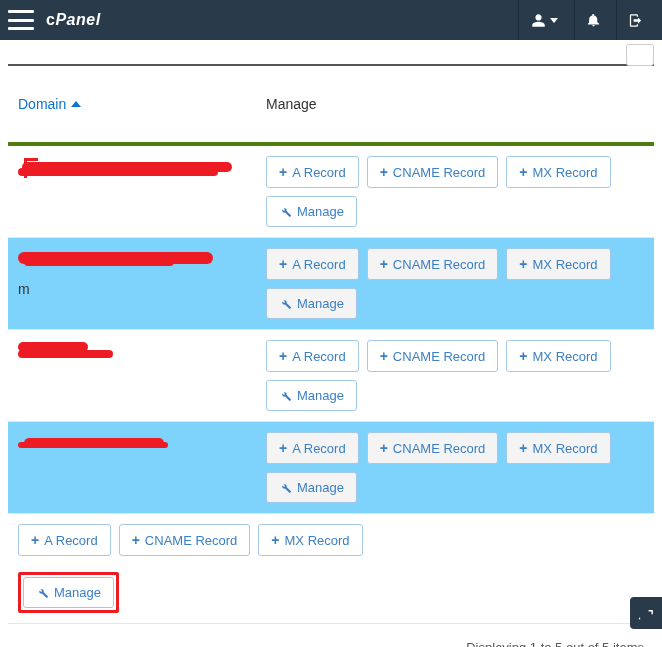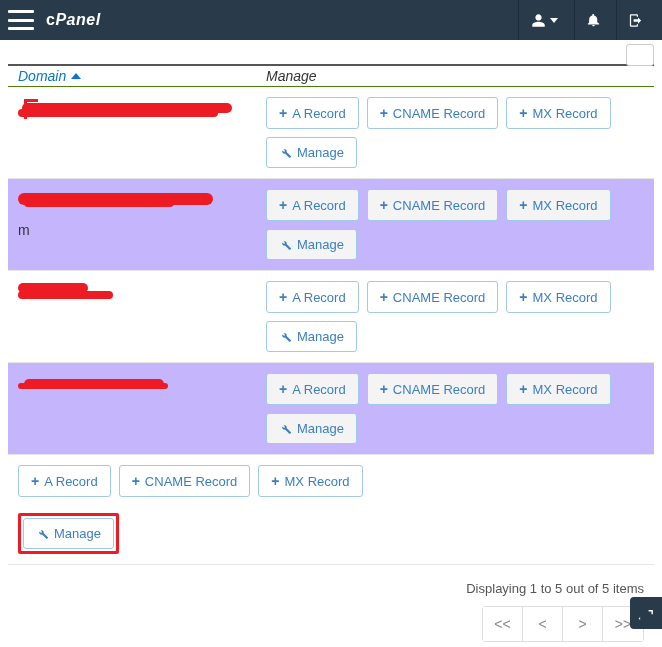--- a/index.html
+++ b/index.html
@@ -18,28 +18,28 @@
   .nav-icon-box svg { fill: #fff; }
   .caret-down { width: 0; height: 0; border-left: 4px solid transparent; border-right: 4px solid transparent; border-top: 5px solid #fff; }
   
   .page { padding: 0 8px; }
   
   
   .floater { position: relative; height: 24px; }
   .floater-box { position: absolute; right: 0; top: 4px; width: 28px; height: 22px; border: 1px solid #ccc; border-radius: 3px; background: #fff; }
   
   
-  .thead { display: flex; border-top: 2px solid #555; border-bottom: 1px solid #4d7c0f; padding: 2px 10px; font-style: italic; }
+  .thead { display: flex; border-top: 2px solid #555; border-bottom: 4px solid #4d7c0f; padding: 30px 10px; }
   .th-domain { width: 248px; color: #0a74d1; cursor: pointer; display: flex; align-items: center; gap: 5px; }
   .sort-up { width: 0; height: 0; border-left: 5px solid transparent; border-right: 5px solid transparent; border-bottom: 6px solid #0a74d1; }
   .th-actions { flex: 1; color: #333; }
   
   
   .row { display: flex; border-bottom: 1px solid #e6e6e6; padding: 10px; align-items: flex-start; }
-  .row.alt { background: #c4b5fd; }
+  .row.alt { background: #7dd3fc; }
   .cell-domain { width: 248px; padding-top: 10px; word-break: break-all; line-height: 1.5; position: relative; }
   .cell-actions { flex: 1; display: flex; flex-wrap: wrap; gap: 8px; align-content: flex-start; }
   
   .btn { border: 1px solid #a4c9e8; background: #fff; color: #3a7fc4; padding: 7px 12px; border-radius: 3px; font-size: 13px; display: inline-flex; align-items: center; gap: 5px; cursor: pointer; }
   .row.alt .btn { background: #f4f4f4; }
   .btn .plus { font-weight: bold; font-size: 14px; }
   .btn .wrench { width: 13px; height: 13px; }
   .btn .wrench svg { fill: #3a7fc4; display:block; }
   
   

